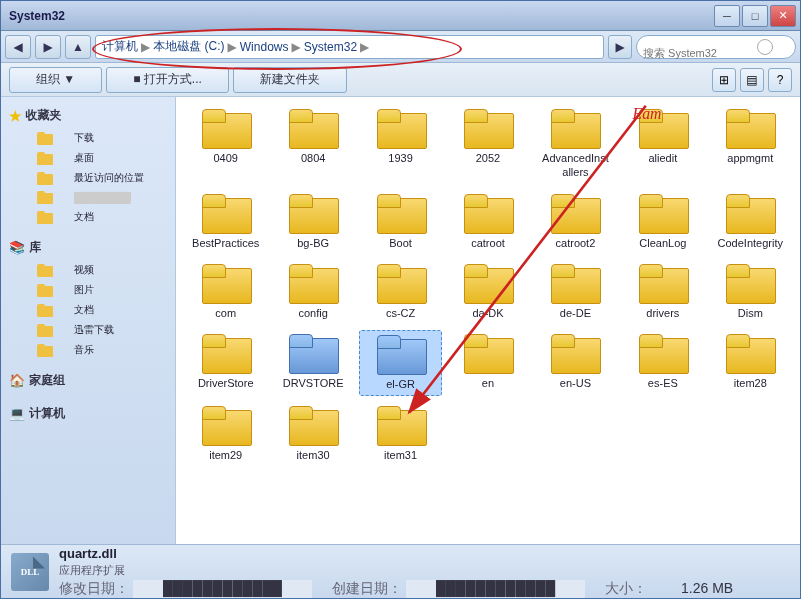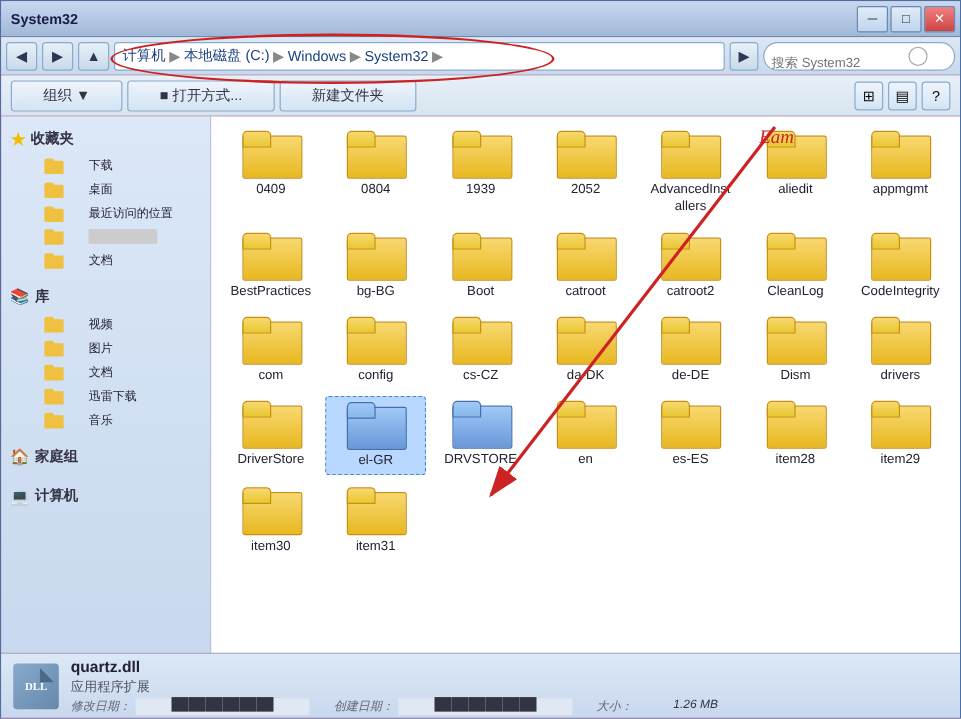--- a/index.html
+++ b/index.html
@@ -394,23 +394,22 @@
       font-weight: bold;
       color: #223;
     }
     .status-type {
       font-size: 11px;
       color: #556;
     }
     .status-meta {
       display: flex;
       gap: 20px;
-      font-size: 10px;
+      font-size: 14px;
       color: #445;
-      font-style: italic;
     }
     .status-meta-item {
       display: flex;
       gap: 4px;
     }
     .status-meta-label { color: #667; }
     .status-meta-value { color: #334; background: #e0e8f4; padding: 0 30px; }
 
     
     .file-area::-webkit-scrollbar { width: 12px; }
@@ -612,41 +611,45 @@
           <div class="file-item">
             <div class="folder-icon-lg"></div>
             <div class="file-label">da-DK</div>
           </div>
           <div class="file-item">
             <div class="folder-icon-lg"></div>
             <div class="file-label">de-DE</div>
           </div>
           <div class="file-item">
             <div class="folder-icon-lg"></div>
+            <div class="file-label">drivers</div>
+          </div>
+          <div class="file-item">
+            <div class="folder-icon-lg"></div>
             <div class="file-label">Dism</div>
           </div>
           <div class="file-item">
             <div class="folder-icon-lg"></div>
-            <div class="file-label">drivers</div>
-          </div>
-          <div class="file-item">
-            <div class="folder-icon-lg"></div>
             <div class="file-label">DriverStore</div>
+          </div>
+          <div class="file-item">
+            <div class="folder-icon-lg special"></div>
+            <div class="file-label">DRVSTORE</div>
           </div>
           <div class="file-item selected">
             <div class="folder-icon-lg special"></div>
             <div class="file-label">el-GR</div>
           </div>
           <div class="file-item">
-            <div class="folder-icon-lg special"></div>
-            <div class="file-label">DRVSTORE</div>
-          </div>
-          <div class="file-item">
             <div class="folder-icon-lg"></div>
             <div class="file-label">en</div>
+          </div>
+          <div class="file-item">
+            <div class="folder-icon-lg"></div>
+            <div class="file-label">en-US</div>
           </div>
           <div class="file-item">
             <div class="folder-icon-lg"></div>
             <div class="file-label">es-ES</div>
           </div>
           <div class="file-item">
             <div class="folder-icon-lg"></div>
             <div class="file-label">item28</div>
           </div>
           <div class="file-item">

